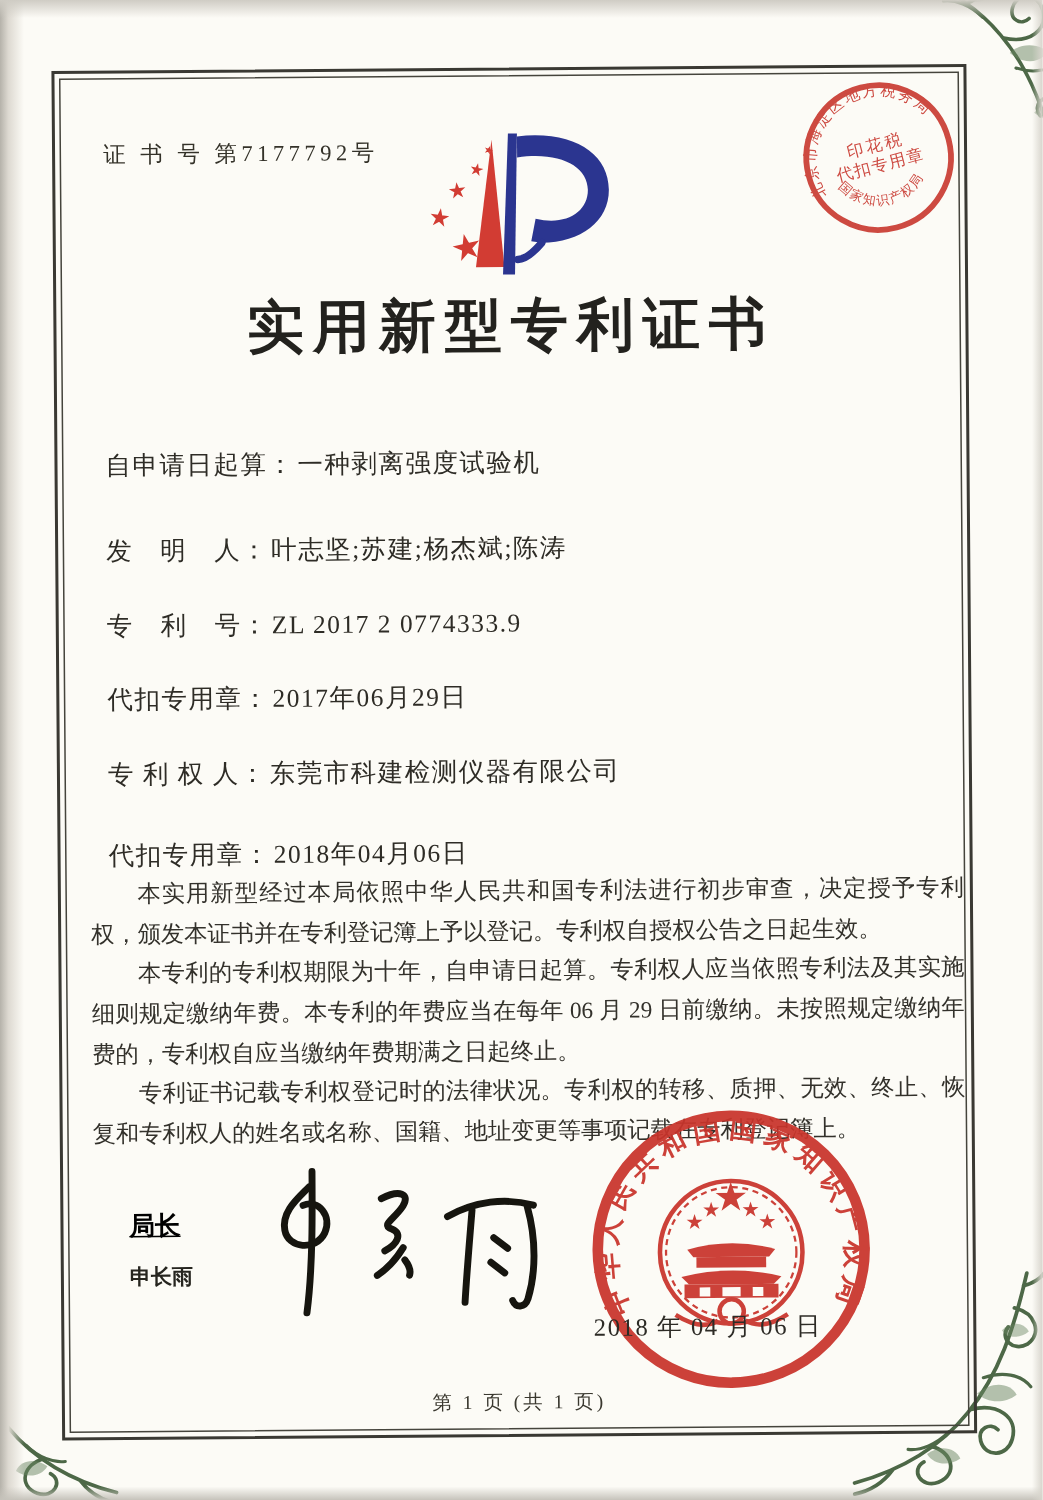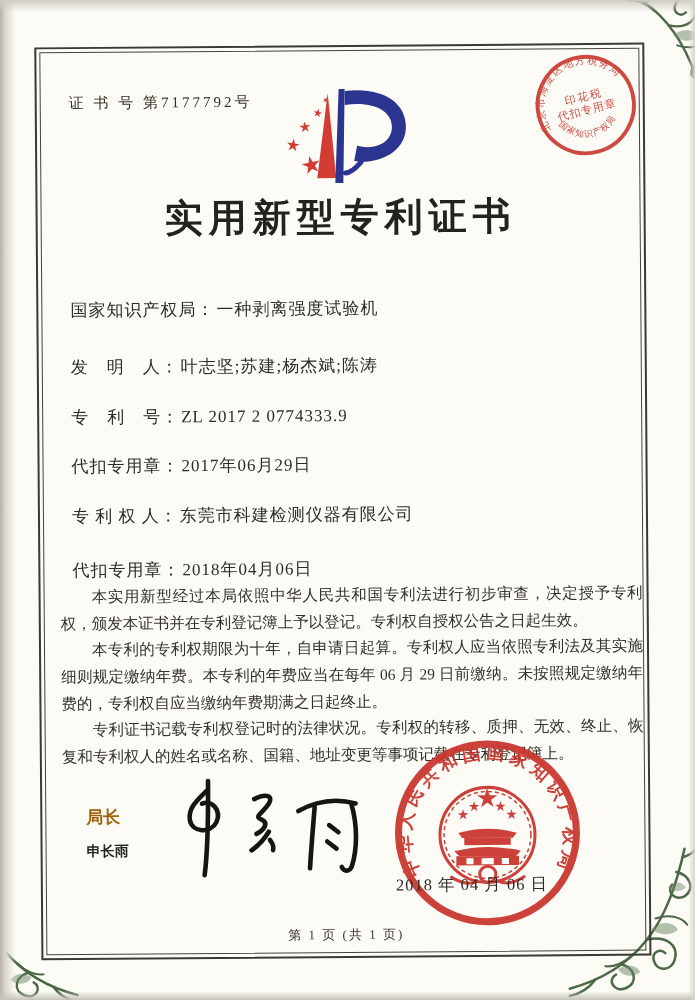--- a/index.html
+++ b/index.html
@@ -35,21 +35,21 @@
 
   .field { position:absolute; left:72px; font-size:17px; letter-spacing:1px; white-space:nowrap; color:#2e2c26; }
   .f0{top:297px} .f1{top:354px} .f2{top:404px} .f3{top:453px} .f4{top:503px} .f5{top:557px}
   .field .val { margin-left:2px; }
 
   .body-text { position:absolute; left:60px; top:582px; width:582px;
     font-size:15.5px; line-height:1.72; text-align:justify; color:#33312b; }
   .body-text p { margin:0; text-indent:2em; }
 
   .director-title { position:absolute; left:84px; top:804px; font-size:17px; font-weight:600;
-    font-family:"Liberation Sans","DejaVu Sans",sans-serif; color:#a16207; }
+    font-family:"Liberation Sans","DejaVu Sans",sans-serif; color:#000000;text-decoration:underline; }
   .director-name  { position:absolute; left:84px; top:841px; font-size:14px; font-weight:600;
     font-family:"Liberation Sans","DejaVu Sans",sans-serif; color:#26251f; }
   .signature { position:absolute; left:165px; top:765px; width:215px; height:118px; }
 
   .issue-seal { position:absolute; left:389px; top:737px; width:192px; height:192px; opacity:.93; }
   .seal-date { position:absolute; left:393px; top:875px; font-size:16.5px; letter-spacing:1px;
     color:#2d2b26; z-index:5; }
 
   .tax-stamp { position:absolute; left:536px; top:54px; width:106px; height:106px;
     transform:rotate(-14deg); opacity:.9; }
@@ -112,21 +112,21 @@
       <use href="#star" transform="translate(46,80) scale(0.95) rotate(-12)" fill="#d23c33"></use>
       <use href="#star" transform="translate(28,60) scale(0.66) rotate(8)" fill="#d23c33"></use>
       <use href="#star" transform="translate(40,42) scale(0.58) rotate(-6)" fill="#d23c33"></use>
       <use href="#star" transform="translate(53,28) scale(0.45) rotate(12)" fill="#d23c33"></use>
       <use href="#star" transform="translate(61,15) scale(0.3) rotate(20)" fill="#d23c33"></use>
     </svg>
 
     <div class="title">实用新型专利证书</div>
 
     <div class="field f0">
-      <span>国家知识产权局：</span><span class="val">一种剥离强度试验机</span>
+      <span>自申请日起算：</span><span class="val">一种剥离强度试验机</span>
     </div>
     <div class="field f1">
       <span>发　明　人：</span><span class="val">叶志坚;苏建;杨杰斌;陈涛</span>
     </div>
     <div class="field f2">
       <span>专　利　号：</span><span class="val">ZL 2017 2 0774333.9</span>
     </div>
     <div class="field f3">
       <span>代扣专用章：</span><span class="val">2017年06月29日</span>
     </div>

